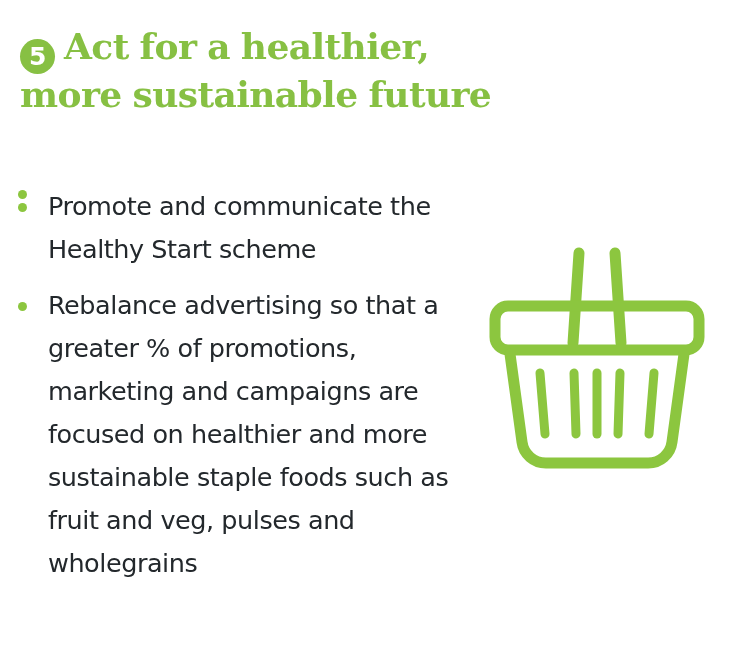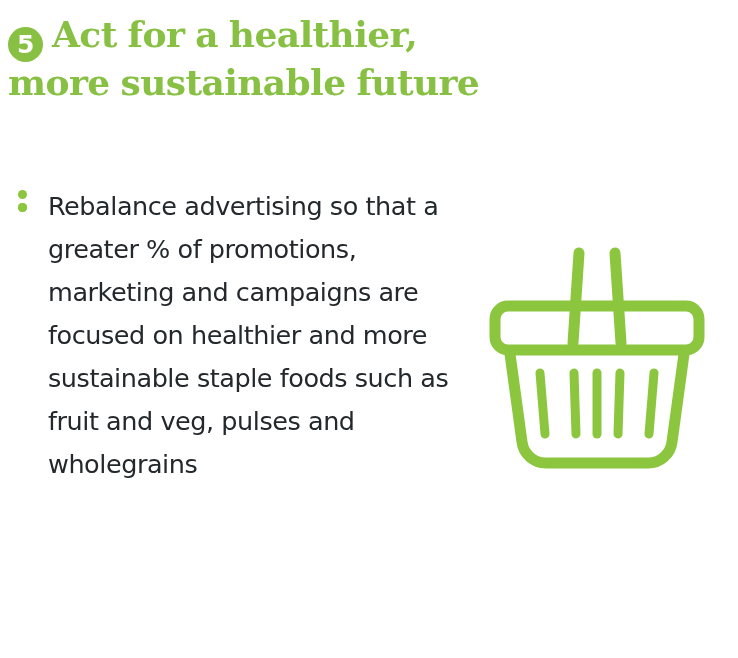--- a/index.html
+++ b/index.html
@@ -24,21 +24,21 @@
 
   
   .heading-block {
     position: absolute;
     left: 8px;
     top: 14px;
     width: 500px;
   }
 
   .heading-text {
-    margin: 0;
+    margin: 12px;
     font-family: "DejaVu Serif", "Liberation Serif", serif;
     font-weight: bold;
     font-size: 36px;
     line-height: 41px;
     letter-spacing: -0.6px;
     color: #87C043;
     word-spacing: -1px;
   }
 
   .num-badge {
@@ -109,20 +109,21 @@
   <div class="heading-block">
     <h1 class="heading-text"><span class="num-badge">5</span><span>Act for a healthier, more sustainable future</span></h1>
   </div>
 
   <ul class="bullet-list">
     <li class="bullet-item">
       <span class="bullet-dot"></span>
     </li>
     <li class="bullet-item">
       <span class="bullet-dot"></span>
+      <span>Promote and communicate the Healthy Start scheme</span>
     </li>
     <li class="bullet-item">
       <span class="bullet-dot"></span>
       <span>Rebalance advertising so that a greater % of promotions, marketing and campaigns are focused on healthier and more sustainable staple foods such as fruit and veg, pulses and wholegrains</span>
     </li>
   </ul>
 
   <div class="basket-icon">
     <svg viewBox="0 0 228 245" xmlns="http://www.w3.org/2000/svg">
       <g fill="none" stroke="#8CC63F" stroke-width="11" stroke-linecap="round" stroke-linejoin="round">

